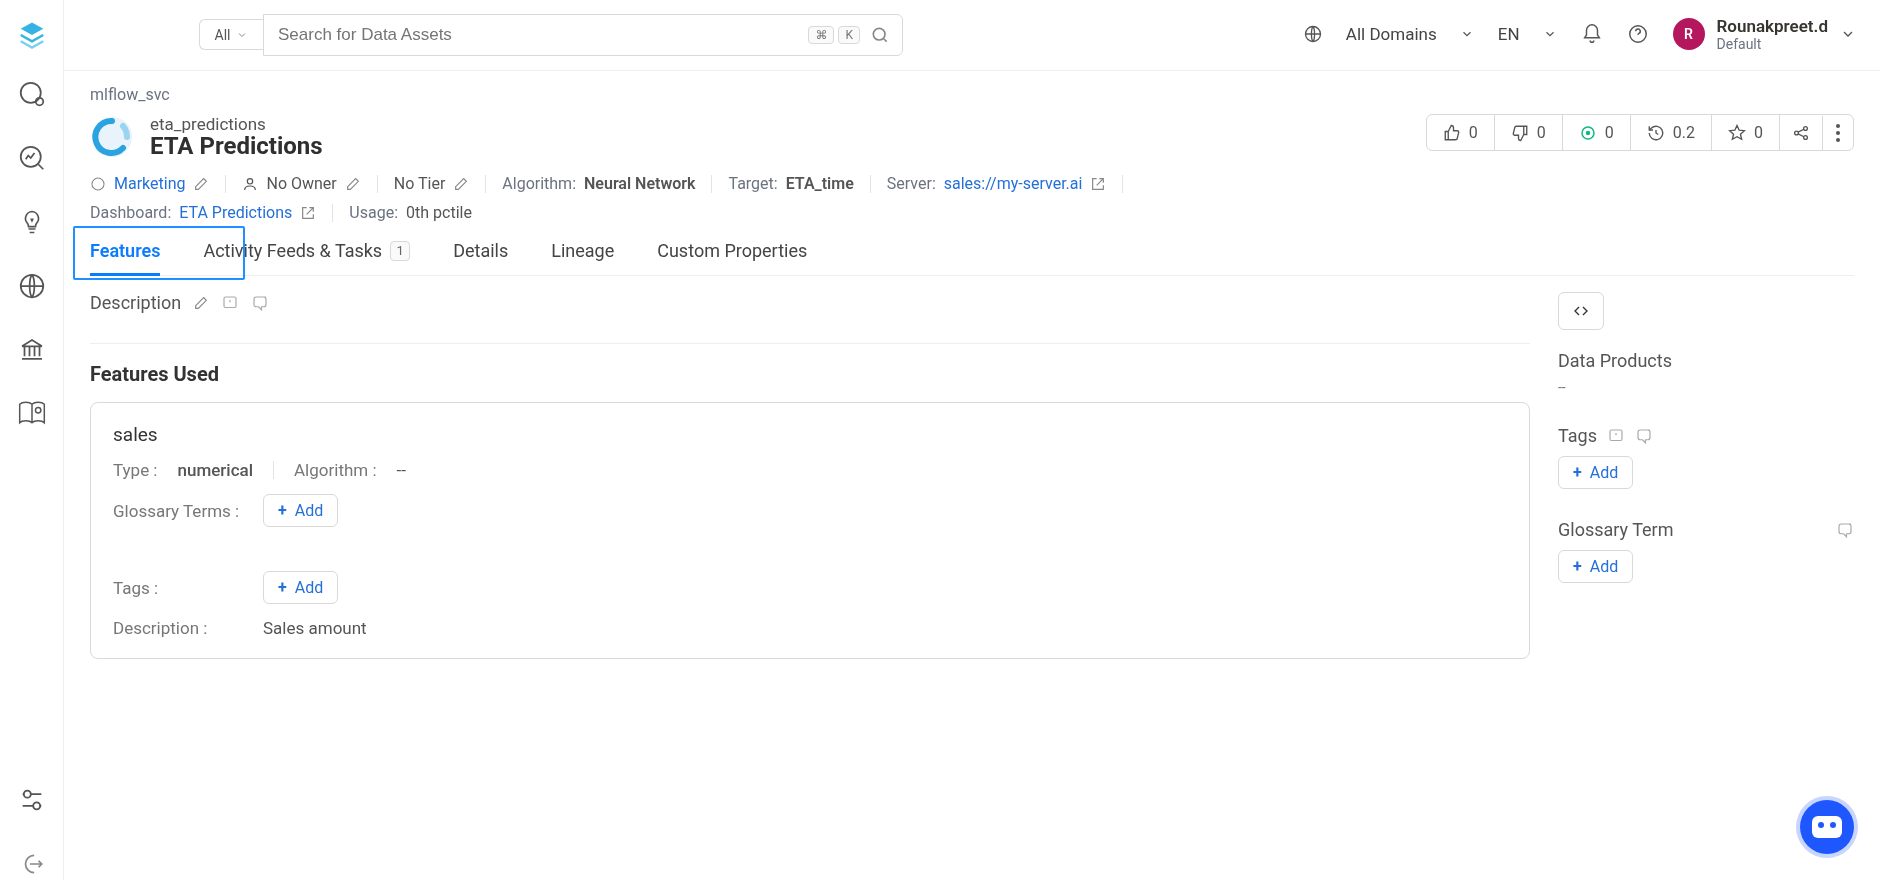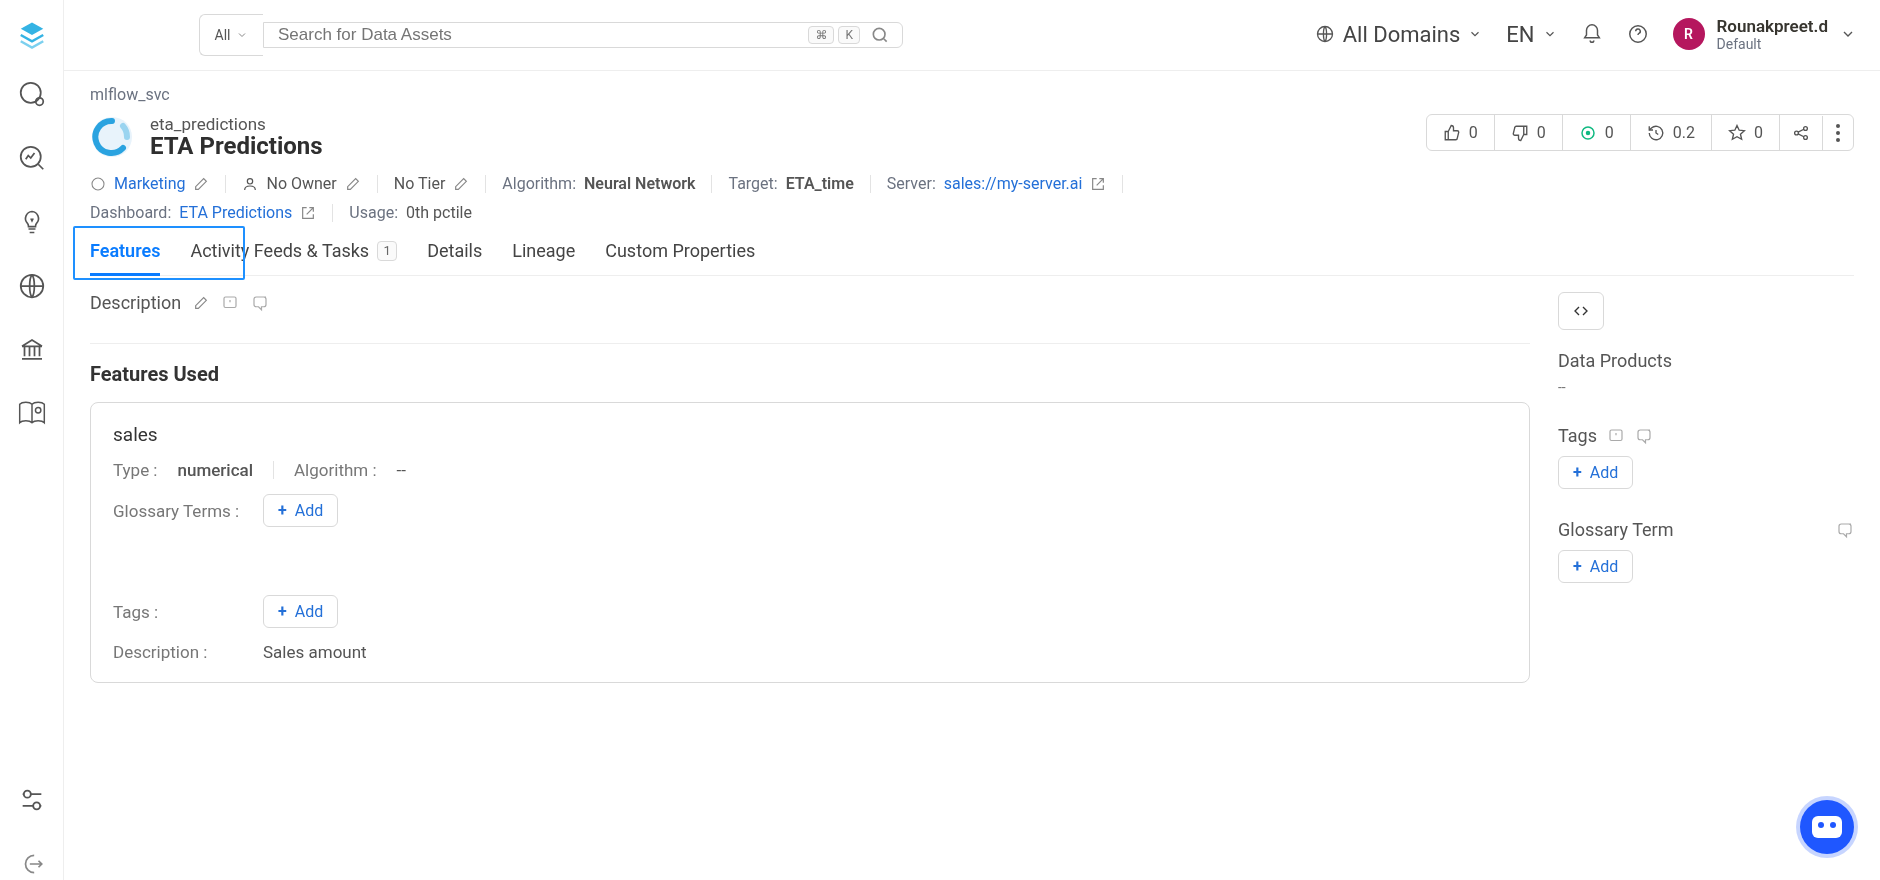--- a/index.html
+++ b/index.html
@@ -15,27 +15,27 @@
     --avatar:#b5175e;
   }
   *{box-sizing:border-box}
   html,body{margin:0;padding:0;font-family:-apple-system,BlinkMacSystemFont,"Segoe UI",Roboto,Helvetica,Arial,sans-serif;color:var(--text);background:var(--bg);font-size:14px}
   body{width:1880px;height:880px;overflow:hidden;zoom:1}
 
   
   .topbar{display:flex;align-items:center;height:70px;padding:0 24px 0 0;border-bottom:1px solid #fff;}
   .logo-cell{width:64px;display:flex;align-items:center;justify-content:center}
   .searchwrap{display:flex;align-items:center;margin-left:135px}
-  .select-all{height:42px;width:64px;border:1px solid var(--border);border-right:none;border-radius:6px 0 0 6px;display:flex;align-items:center;justify-content:center;color:#555;gap:6px;cursor:pointer}
-  .search{height:26px;width:640px;border:1px solid var(--border);border-radius:0 6px 6px 0;display:flex;align-items:center;padding:0 12px;gap:10px}
+  .select-all{height:31px;width:64px;border:1px solid var(--border);border-right:none;border-radius:6px 0 0 6px;display:flex;align-items:center;justify-content:center;color:#555;gap:6px;cursor:pointer}
+  .search{height:42px;width:640px;border:1px solid var(--border);border-radius:0 6px 6px 0;display:flex;align-items:center;padding:0 12px;gap:10px}
   .search input{flex:1;border:none;outline:none;font-size:17px;color:#666;background:transparent}
   .kbd{display:inline-flex;gap:4px}
   .kbd span{border:1px solid var(--border);background:#fafafa;border-radius:4px;padding:1px 6px;font-size:12px;color:#777}
   .top-right{margin-left:auto;display:flex;align-items:center;gap:24px}
-  .tr-item{display:flex;align-items:center;gap:8px;color:#444;cursor:pointer;font-size:22px}
+  .tr-item{display:flex;align-items:center;gap:23px;color:#444;cursor:pointer;font-size:17px}
   .avatar{width:32px;height:32px;border-radius:50%;background:var(--avatar);color:#fff;display:flex;align-items:center;justify-content:center;font-weight:600}
   .userblock{display:flex;align-items:center;gap:12px}
   .userblock .names{display:flex;flex-direction:column;line-height:1.15}
   .userblock .name{font-weight:600;font-size:17px}
   .userblock .role{color:var(--muted);font-size:14px}
 
   
   .leftnav{position:absolute;top:0;bottom:0;left:0;width:64px;border-right:1px solid #eee;display:flex;flex-direction:column;align-items:center;padding-top:78px;gap:32px}
   .leftnav .spacer{flex:1}
   .nav-icn{width:32px;height:32px;display:flex;align-items:center;justify-content:center;color:#555;cursor:pointer}
@@ -61,21 +61,21 @@
   .meta-chip{display:flex;align-items:center;gap:8px}
   .meta-sep{width:1px;height:18px;background:#e3e3e3}
   .link{color:var(--link)}
   .edit-icn{color:#888;cursor:pointer}
 
   .meta-row2{display:flex;align-items:center;gap:16px;margin-top:10px;color:#555;font-size:16px}
 
   
   .tabs-wrap{margin-top:18px;position:relative}
   .tab-highlight{position:absolute;left:-17px;top:-14px;width:172px;height:54px;border:2px solid #1e90ff;border-radius:2px;pointer-events:none}
-  .tabs{display:flex;align-items:flex-end;gap:30px;border-bottom:1px solid #eee}
+  .tabs{display:flex;align-items:flex-end;gap:43px;border-bottom:1px solid #eee}
   .tab{padding:0 0 14px 0;font-size:18px;color:#444;cursor:pointer;display:flex;align-items:center;gap:8px}
   .tab.active{color:var(--active);font-weight:600;position:relative}
   .tab.active::after{content:"";position:absolute;left:0;right:0;bottom:-1px;height:3px;background:var(--active)}
   .badge{display:inline-flex;align-items:center;justify-content:center;min-width:20px;height:20px;border:1px solid var(--border);border-radius:4px;font-size:13px;color:#666;background:#fafafa}
 
   
   .content{display:flex;gap:24px;margin-top:16px}
   .main-col{flex:1;min-width:0}
   .side-col{width:300px;flex:none;padding-left:4px}
 
@@ -441,21 +441,21 @@
           </div>
 
           <div class="frow">
             <span class="flabel" style="min-width:130px">Glossary Terms :</span>
             <span class="addbtn">
                 <span class="plus">+</span>
                 <span>Add</span>
               </span>
           </div>
 
-          <div class="frow" style="margin-top:68px">
+          <div class="frow" style="margin-top:44px">
             <span class="flabel" style="min-width:130px">Tags :</span>
             <span class="addbtn">
                 <span class="plus">+</span>
                 <span>Add</span>
               </span>
           </div>
 
           <div class="frow" style="">
             <span class="flabel" style="min-width:130px">Description :</span>
             <span>Sales amount</span>

